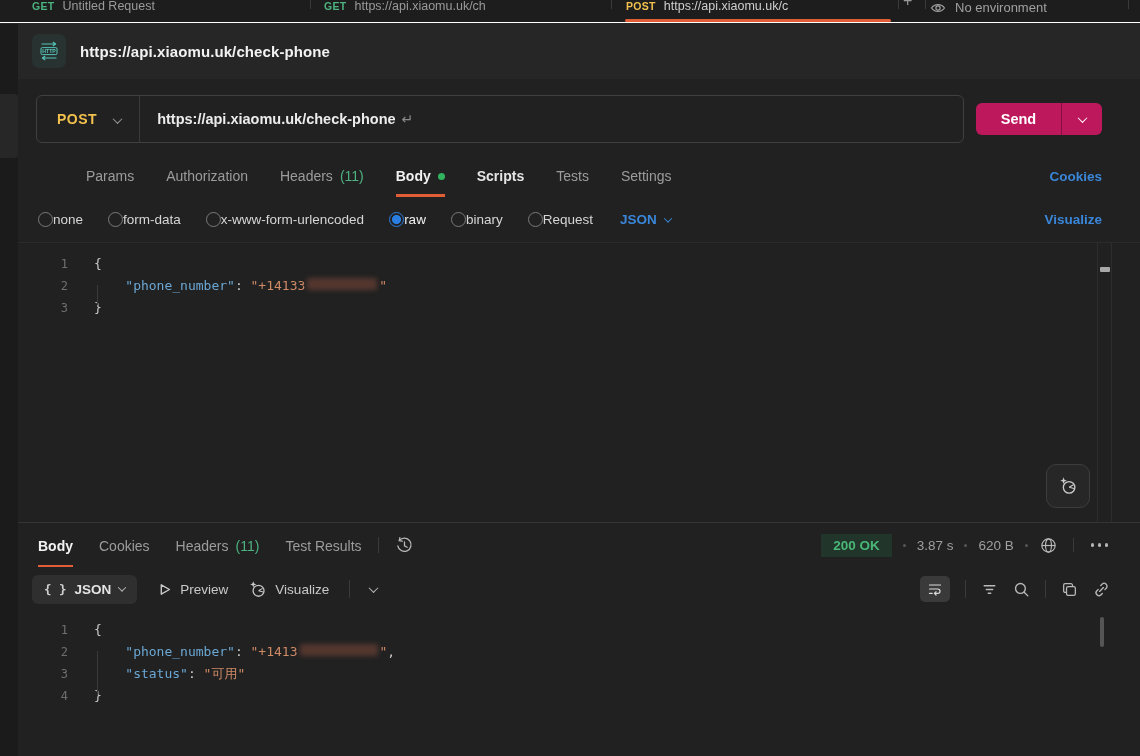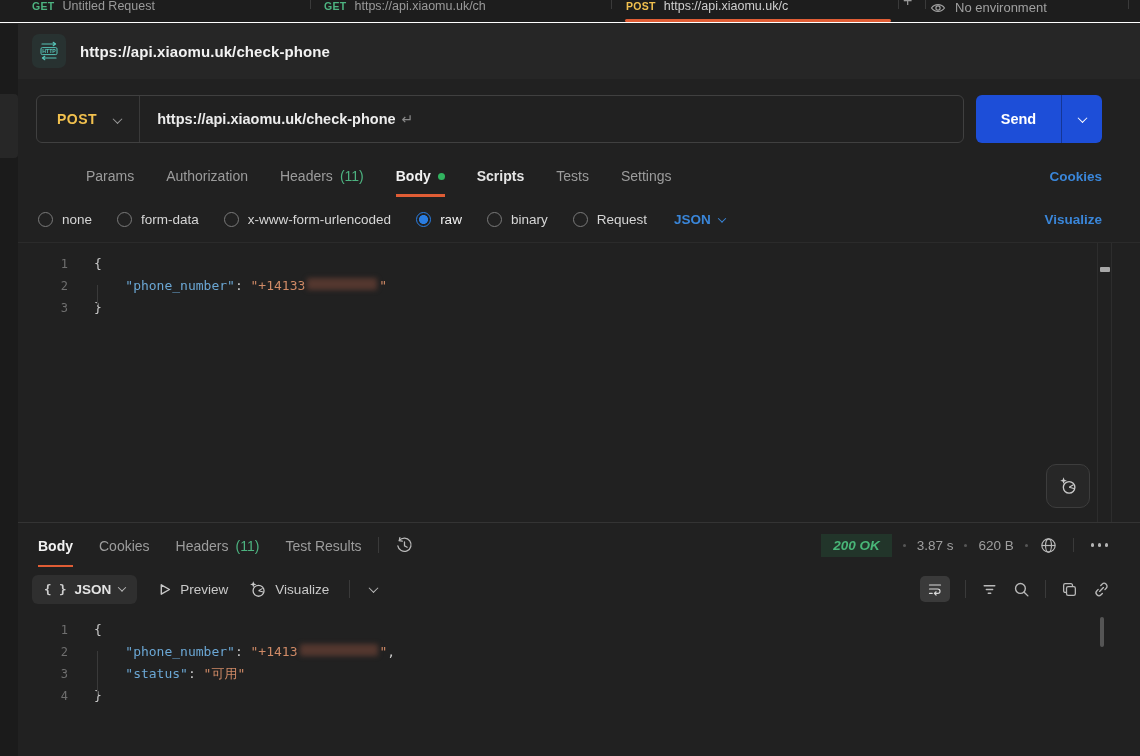--- a/index.html
+++ b/index.html
@@ -36,38 +36,38 @@
   .caret { width:7px; height:7px; border-right:1.6px solid #b9b9b9; border-bottom:1.6px solid #b9b9b9; transform:rotate(45deg) translate(-1px,-1px); display:inline-block; }
 
   
   .url-row { display:flex; align-items:center; padding:16px 38px 12px 36px; gap:12px; flex:none; }
   .url-box { flex:1; height:48px; border:1px solid #404040; border-radius:6px; display:flex; align-items:center; background:#212121; }
   .method { color:#f2c14e; font-weight:bold; font-size:14px; letter-spacing:.5px; padding:0 17px 0 20px; }
   .method-caret { margin-right:18px; } .method-caret .caret { border-color:#9a9a9a; }
   .url-sep { width:1px; align-self:stretch; background:#3a3a3a; }
   .url-text { padding-left:17px; font-size:14.5px; color:#ececec; font-weight:bold; }
   .ret { color:#8a8a8a; font-weight:normal; margin-left:6px; font-size:14px; }
-  .send-btn { width:126px; height:48px; background:#1d4ed8; border-radius:6px; display:flex; align-items:stretch; overflow:hidden; cursor:pointer; flex:none; }
+  .send-btn { width:126px; height:32px; background:#be185d; border-radius:6px; display:flex; align-items:stretch; overflow:hidden; cursor:pointer; flex:none; }
   .send-main { flex:1; display:flex; align-items:center; justify-content:center; color:#fff; font-weight:bold; font-size:14.5px; }
   .send-sep { width:1px; background:rgba(0,0,0,.3); }
   .send-caret { width:40px; display:flex; align-items:center; justify-content:center; }
   .send-caret .caret { border-color:#fff; }
 
   
   .req-tabs { display:flex; align-items:stretch; gap:32px; padding:0 38px; height:42px; font-size:14px; color:#9c9c9c; flex:none;margin-left:48px; }
   .rtab { display:flex; align-items:center; gap:7px; border-bottom:3px solid transparent; padding-top:3px; cursor:pointer; }
   .rtab.active { color:#f2f2f2; border-bottom-color:#e05d35; font-weight:bold; }
   .rtab.bright { color:#e5e5e5; font-weight:bold; }
   .count { color:#4db380; }
   .bodydot { width:7px; height:7px; background:#31b35f; border-radius:50%; display:inline-block; }
   .cookies { margin-left:auto; display:flex; align-items:center; color:#3a86d9; font-size:13.5px; font-weight:bold; cursor:pointer; }
 
   
   .body-opts { display:flex; align-items:center; padding:0 38px; height:46px; gap:25px; font-size:13.5px; color:#d6d6d6; border-bottom:1px solid #2b2b2b; flex:none; }
-  .opt { display:flex; align-items:flex-start; gap:9px; cursor:pointer; }
+  .opt { display:flex; align-items:flex-start; cursor:pointer; }
   .radio { width:15px; height:15px; border:1.2px solid #7a7a7a; border-radius:50%; display:inline-block; flex:none; }
   .radio.sel { border-color:#2a7de1; background:radial-gradient(circle,#2a7de1 0 4.2px,transparent 4.8px); }
   .opt.sel-label { color:#f2f2f2; }
   .lang-dd { display:flex; align-items:center; gap:8px; color:#3a86d9; font-weight:bold; margin-left:2px; cursor:pointer; }
   .lang-dd .caret { border-color:#3a86d9; width:6px; height:6px; }
   .beautify { margin-left:auto; color:#3a86d9; font-size:13.5px; font-weight:bold; cursor:pointer; }
 
   
   .editor { position:relative; font-family:"DejaVu Sans Mono","Liberation Mono",monospace; font-size:13px; line-height:22px; color:#cccccc; }
   .req-editor { height:279px; padding-top:10px; flex:none; }
@@ -86,21 +86,21 @@
   .vthumb { position:absolute; top:24px; left:2px; width:10px; height:5px; background:#a8a8a8; border-radius:1px; }
   .postbot { position:absolute; right:50px; bottom:14px; width:44px; height:44px; border:1px solid #3d3d3d; border-radius:10px; background:#272727; display:flex; align-items:center; justify-content:center; color:#c9c9c9; cursor:pointer; }
 
   
   .resp-header { border-top:1px solid #343434; height:45px; display:flex; align-items:stretch; padding:0 30px 0 38px; font-size:14px; color:#9c9c9c; flex:none; }
   .resp-tabs { display:flex; align-items:stretch; gap:26px; }
   .resp-header .rtab { border-bottom-width:2.5px; }
   .hist-sep { width:1px; height:16px; background:#3a3a3a; margin:auto 16px; }
   .icon-btn { display:flex; align-items:center; justify-content:center; color:#b9b9b9; cursor:pointer; }
   .resp-meta { margin-left:auto; display:flex; align-items:center; gap:11px; font-size:13.5px; color:#9f9f9f; }
-  .status-pill { background:rgba(46,160,94,.16); color:#49b778; font-weight:bold; padding:4px 12px; border-radius:0; font-size:13.5px;font-style:italic; }
+  .status-pill { background:rgba(46,160,94,.16); color:#49b778; font-weight:bold; padding:4px 12px; border-radius:0; font-size:13.5px; }
   .mdot { width:3px; height:3px; border-radius:50%; background:#565656; flex:none; }
   .meta-sep { width:1px; height:14px; background:#3a3a3a; margin:0 4px; }
   .dots3 { display:flex; align-items:center; cursor:pointer; }
   .dots3 i { width:3.5px; height:3.5px; background:#b5b5b5; border-radius:50%; display:inline-block; margin:0 1.8px; }
 
   
   .resp-toolbar { height:44px; display:flex; align-items:center; padding:0 30px 0 32px; gap:20px; color:#c9c9c9; font-size:13.5px; flex:none; }
   .json-pill { display:flex; align-items:center; gap:8px; background:#2f2f2f; border-radius:6px; padding:7px 12px; font-weight:bold; color:#e4e4e4; cursor:pointer; }
   .braces { font-family:"DejaVu Sans Mono",monospace; font-size:12.5px; color:#cfcfcf; }
   .json-pill .caret { width:6px; height:6px; }

